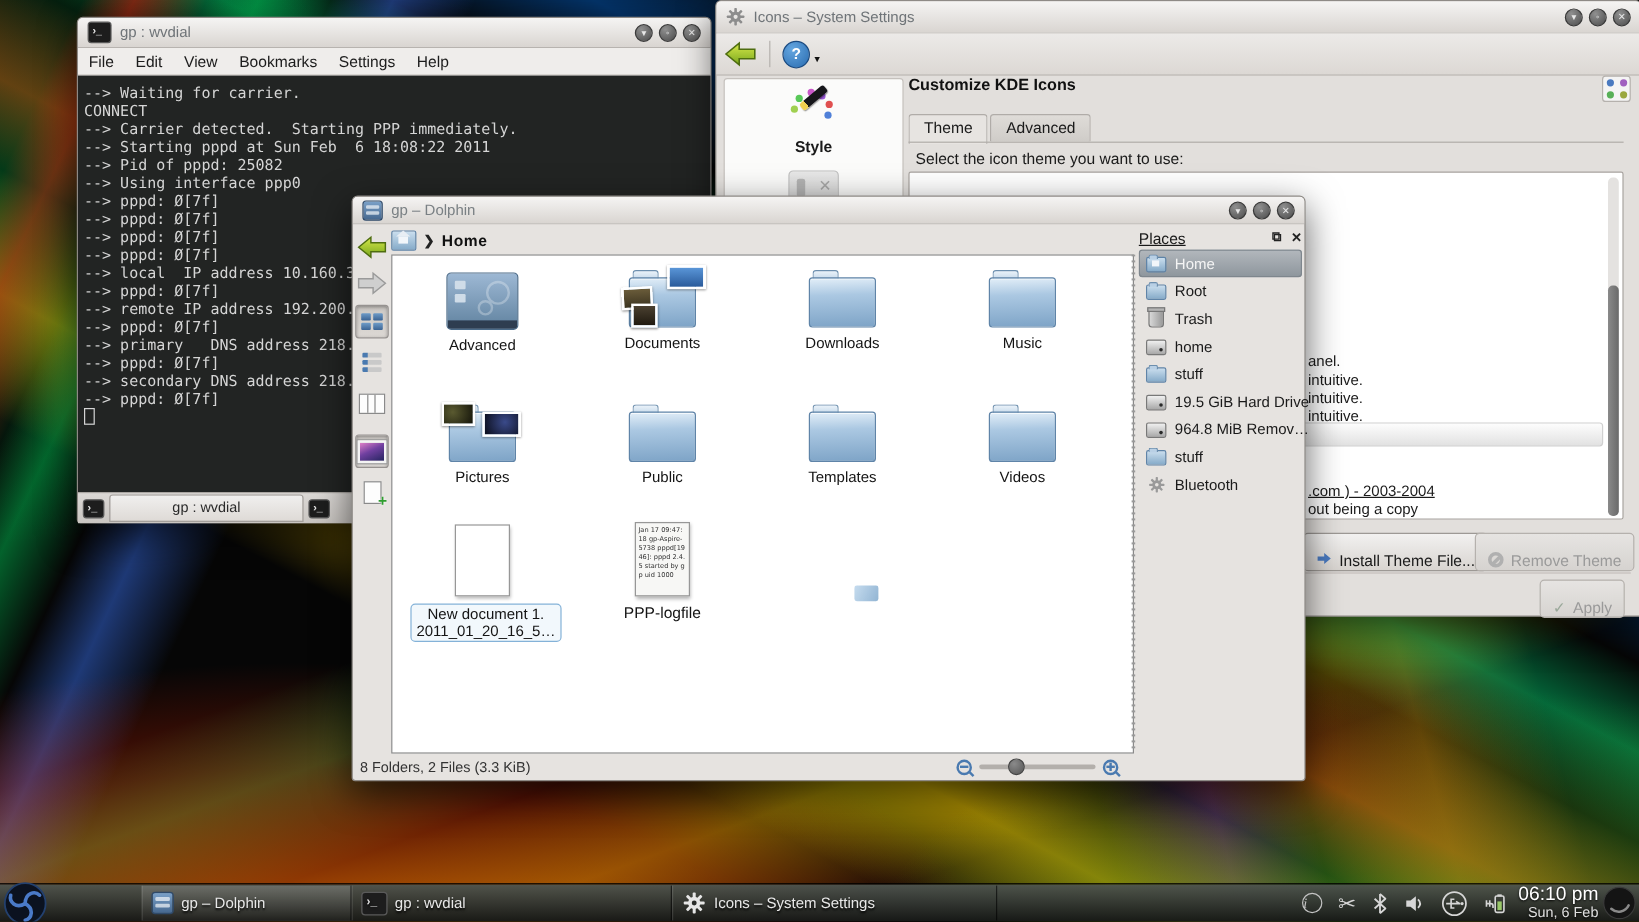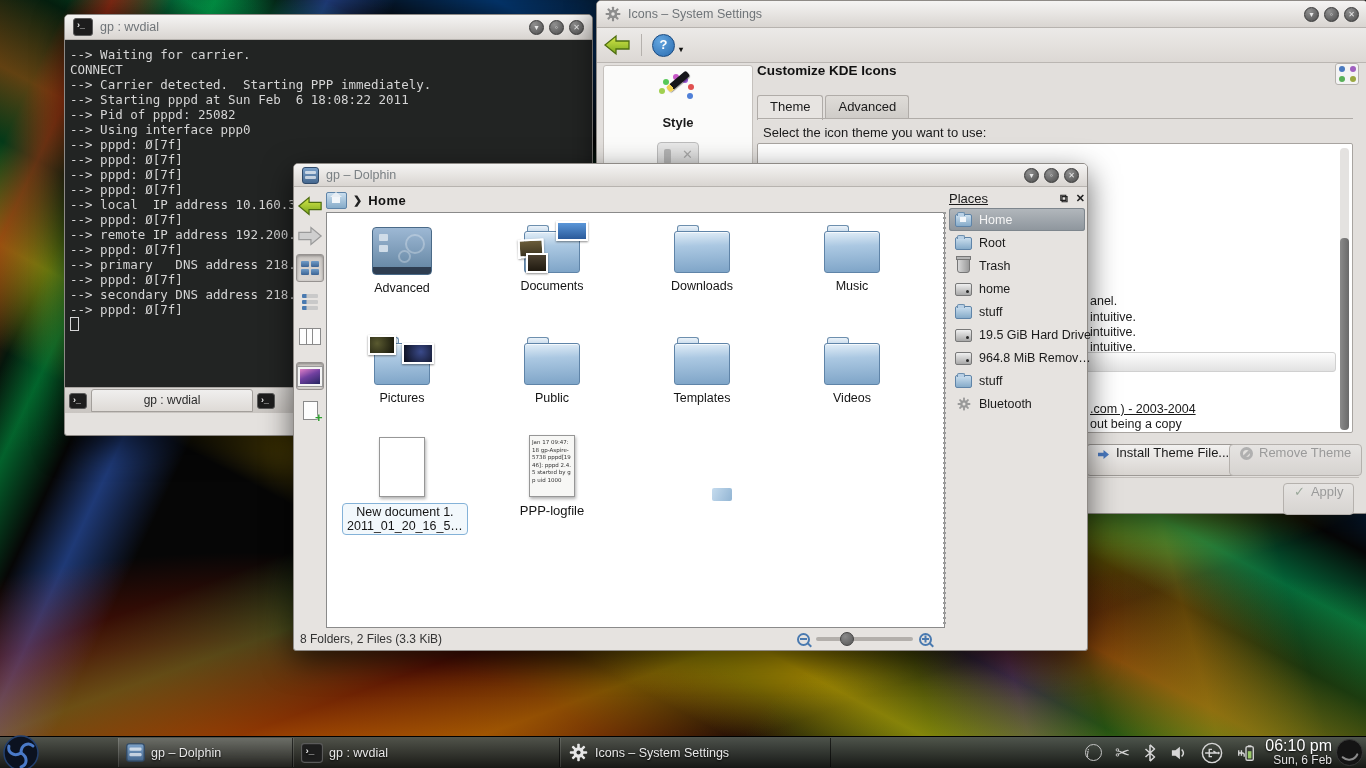--- a/index.html
+++ b/index.html
@@ -86,21 +86,21 @@
   #settings .select-label{position:absolute;left:166px;top:124px;font-size:13px;color:#1a1a1a;}
   #settings .listbox{position:absolute;left:160px;top:142px;width:596px;height:290px;
     background:#fff;border:1px solid #a8a4a0;border-radius:2px;box-sizing:border-box;}
   #settings .frag{position:absolute;left:332px;font-size:12.5px;color:#1a1a1a;}
   #settings .rowhl{position:absolute;left:2px;right:16px;top:208px;height:18px;
     background:linear-gradient(#fdfdfd,#e2e2e2);border-radius:3px;border:1px solid #d0d0d0;}
   #settings .sb-track{position:absolute;right:3px;top:4px;bottom:4px;width:9px;
     background:#e4e2e0;border-radius:4px;}
   #settings .sb-thumb{position:absolute;right:3px;top:94px;width:9px;height:192px;
     background:linear-gradient(90deg,#8a8a8a,#6a6a6a);border-radius:4px;}
-  .btn{display:inline-flex;align-items:flex-end;gap:6px;height:24px;padding:15px 10px;
+  .btn{display:inline-flex;align-items:flex-start;gap:6px;height:24px;padding:15px 10px;
     font-size:13px;color:#1a1a1a;background:linear-gradient(#f2f1f0,#d8d4d0);
     border:1px solid #9d9995;border-radius:4px;box-sizing:border-box;}
   .btn.disabled{color:#9a9a9a;background:linear-gradient(#e6e4e2,#d6d3d0);border-color:#b5b1ad;}
   #settings .btnrow{position:absolute;left:0;top:443px;width:770px;}
   #settings .sep{position:absolute;left:8px;right:8px;top:476px;border-top:1px solid #c3bfbb;}
   .noentry{width:13px;height:13px;border-radius:50%;border:3px solid #b0b0b0;box-sizing:border-box;position:relative;}
   .noentry::before{content:"";position:absolute;left:-1px;top:3px;width:9px;height:3px;background:#b0b0b0;transform:rotate(-45deg);}
   .grid-ic{position:absolute;right:8px;top:62px;width:22px;height:20px;background:#f4f4f4;
     border:1px solid #b5b1ad;border-radius:3px;display:grid;grid-template-columns:1fr 1fr;
     place-items:center;}
@@ -239,20 +239,28 @@
   <div class="window" id="terminal">
     <div class="titlebar">
       <span class="term-ic"></span>
       <span class="title">gp : wvdial</span>
       <span class="winbtns">
         <span class="winbtn">▾</span>
         <span class="winbtn">◦</span>
         <span class="winbtn">✕</span>
       </span>
     </div>
+    <div class="menubar">
+      <span>File</span>
+      <span>Edit</span>
+      <span>View</span>
+      <span>Bookmarks</span>
+      <span>Settings</span>
+      <span>Help</span>
+    </div>
     <div class="term-body">
       <div class="tline">--&gt; Waiting for carrier.</div>
       <div class="tline">CONNECT</div>
       <div class="tline">--&gt; Carrier detected.  Starting PPP immediately.</div>
       <div class="tline">--&gt; Starting pppd at Sun Feb  6 18:08:22 2011</div>
       <div class="tline">--&gt; Pid of pppd: 25082</div>
       <div class="tline">--&gt; Using interface ppp0</div>
       <div class="tline">--&gt; pppd: Ø[7f]</div>
       <div class="tline">--&gt; pppd: Ø[7f]</div>
       <div class="tline">--&gt; pppd: Ø[7f]</div>

